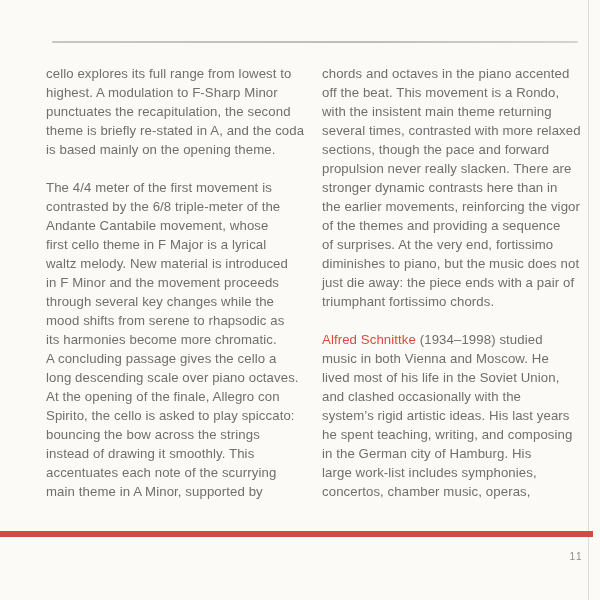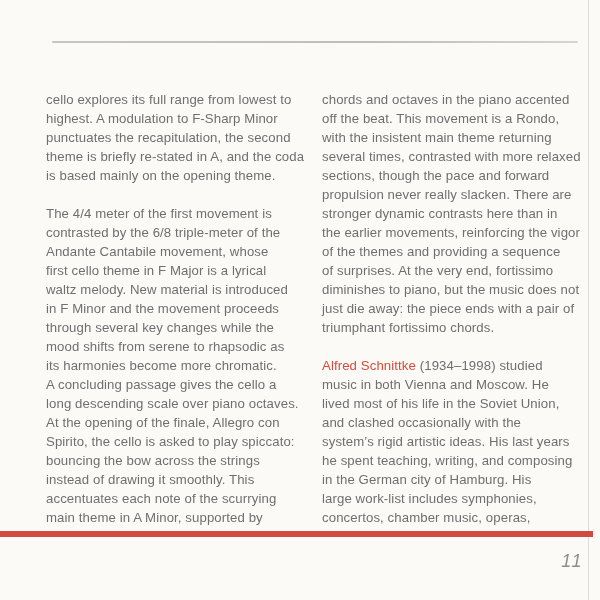--- a/index.html
+++ b/index.html
@@ -12,35 +12,35 @@
   .top-rule{
     position:absolute;left:52px;top:41px;width:526px;height:2px;
     background:linear-gradient(to right,#c6c6c4,#bdbdbb 60%,#d4d4d0);
     border-radius:1px;
   }
   .edge-line{
     position:absolute;right:11px;top:0;bottom:0;width:1.5px;
     background:#dedcd6;
   }
   .col{
-    position:absolute;top:90px;width:268px;
+    position:absolute;top:64px;width:268px;
     color:var(--text_gray,#6f6f6f);
     font-size:13.2px;line-height:19px;letter-spacing:0.1px;
   }
   .col-left{left:46px}
   .col-right{left:322px}
   .para{margin:0 0 19px 0;white-space:pre}
   .composer{color:var(--name_red,#dc4a39);font-weight:normal}
   .bottom-bar{
     position:absolute;left:0;top:531px;width:593px;height:6px;
     background:var(--bar_red,#d04b41);
   }
   .page-number{
     position:absolute;right:17px;top:551px;
-    font-size:18px;color:#8e8d88;letter-spacing:1.5px;font-style:italic;
+    font-size:10px;color:#8e8d88;letter-spacing:1.5px;
   }
 </style>
 </head>
 <body>
 
 <div class="page">
   <div class="top-rule"></div>
   <div class="edge-line"></div>
 
   <div class="col col-left">

